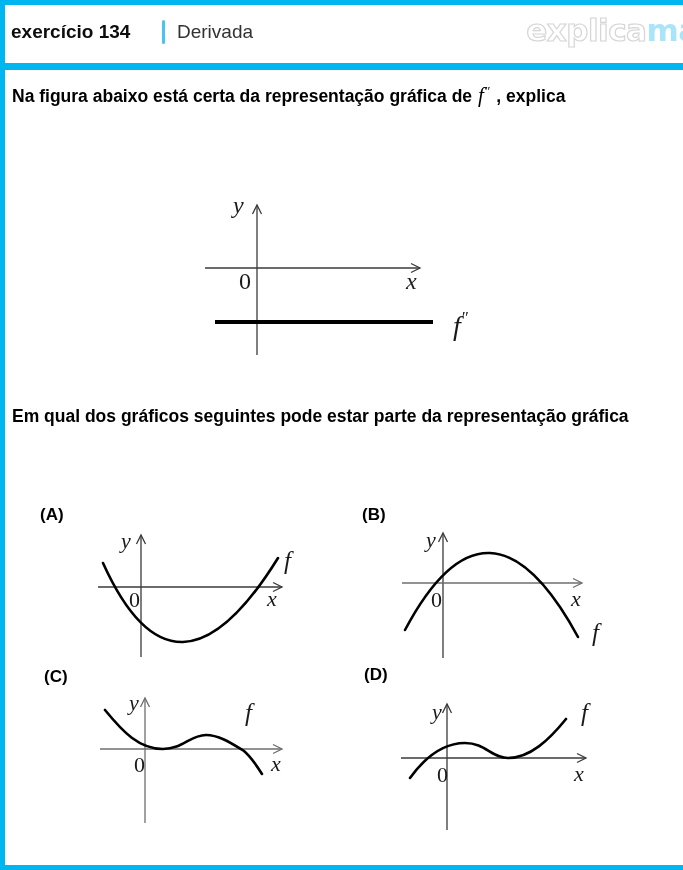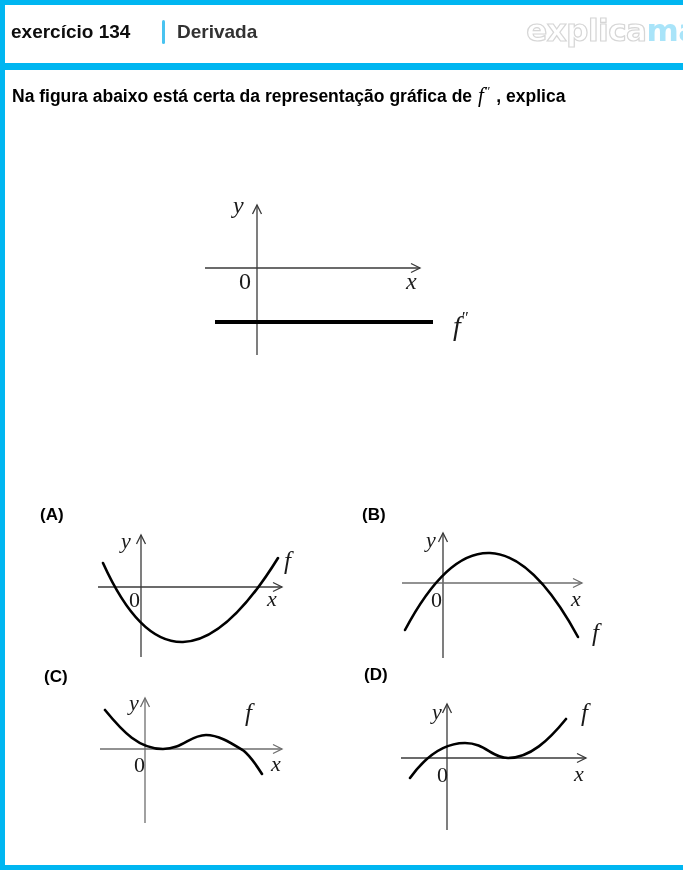--- a/index.html
+++ b/index.html
@@ -8,21 +8,21 @@
     font-family:"Liberation Sans", sans-serif; overflow:hidden;padding-left:40px;
   }
   .frame {
     position:absolute; inset:0; border:5px solid #00B6F1; pointer-events:none; z-index:50;
   }
   .abs { position:absolute; }
 
   
   .hdr-exercise { left:11px; top:21px; font-size:19px; font-weight:bold; color:#0d0d0d; white-space:nowrap; }
   .hdr-bar { left:162px; top:20px; width:3px; height:24px; background:#49C3F0; border-radius:2px; }
-  .hdr-topic { left:177px; top:21px; font-size:19px; font-weight:700; color:#323232; white-space:nowrap; }
+  .hdr-topic { left:177px; top:21px; font-size:19px; font-weight:400; color:#323232; white-space:nowrap; }
   .logo { right:10px; top:12px; font-family:"DejaVu Sans", sans-serif; font-weight:bold; font-size:31px; letter-spacing:-0.5px; white-space:nowrap;margin-left:20px; }
   .logo-explica { color:#ffffff; -webkit-text-stroke:1.2px #d6d6d6; text-shadow:0 0 1px #d9d9d9; }
   .logo-mat { color:#A9E4F9; }
   .separator { left:0; right:0; top:63px; height:7px; background:#00B6F1; }
 
   
   .bodyline { left:12px; font-size:17.5px; font-weight:bold; color:#000; white-space:nowrap; }
   .mi { font-family:"Liberation Serif", serif; font-style:italic; font-weight:normal; font-size:21px; margin:0 6px; }
   .mi sup { font-size:13px; font-style:normal; vertical-align:7px; margin-left:1px; }
 
@@ -57,20 +57,21 @@
     <polyline class="axis" points="57.5,19 62,10 66.5,19"></polyline>
     <line class="axis" x1="10" y1="73" x2="225" y2="73"></line>
     <polyline class="axis" points="216,68.5 225,73 216,77.5"></polyline>
     <line class="thick" x1="20" y1="127" x2="238" y2="127"></line>
     <text x="38" y="18" font-size="24">y</text>
     <text class="upright" x="44" y="94" font-size="24">0</text>
     <text x="211" y="94" font-size="24">x</text>
     <text x="258" y="140" font-size="28"><tspan>f</tspan><tspan dy="-12" font-size="17">″</tspan></text>
   </svg>
 
+  <div class="abs bodyline" style="top:406px;">Em qual dos gráficos seguintes pode estar parte da representação gráfica</div>
 
   <div class="abs optlabel" style="left:40px; top:505px;">(A)</div>
   <svg class="abs" style="left:88px; top:523px;" width="220" height="145">
     <line class="axis" x1="53" y1="12" x2="53" y2="134"></line>
     <polyline class="axis" points="48.5,21 53,12 57.5,21"></polyline>
     <line class="axis" x1="10" y1="64" x2="194" y2="64"></line>
     <polyline class="axis" points="185,59.5 194,64 185,68.5"></polyline>
     <path class="curve" d="M 15,40 Q 87.5,200.5 190,35"></path>
     <text x="33" y="25" font-size="22">y</text>
     <text class="upright" x="41" y="84" font-size="22">0</text>

